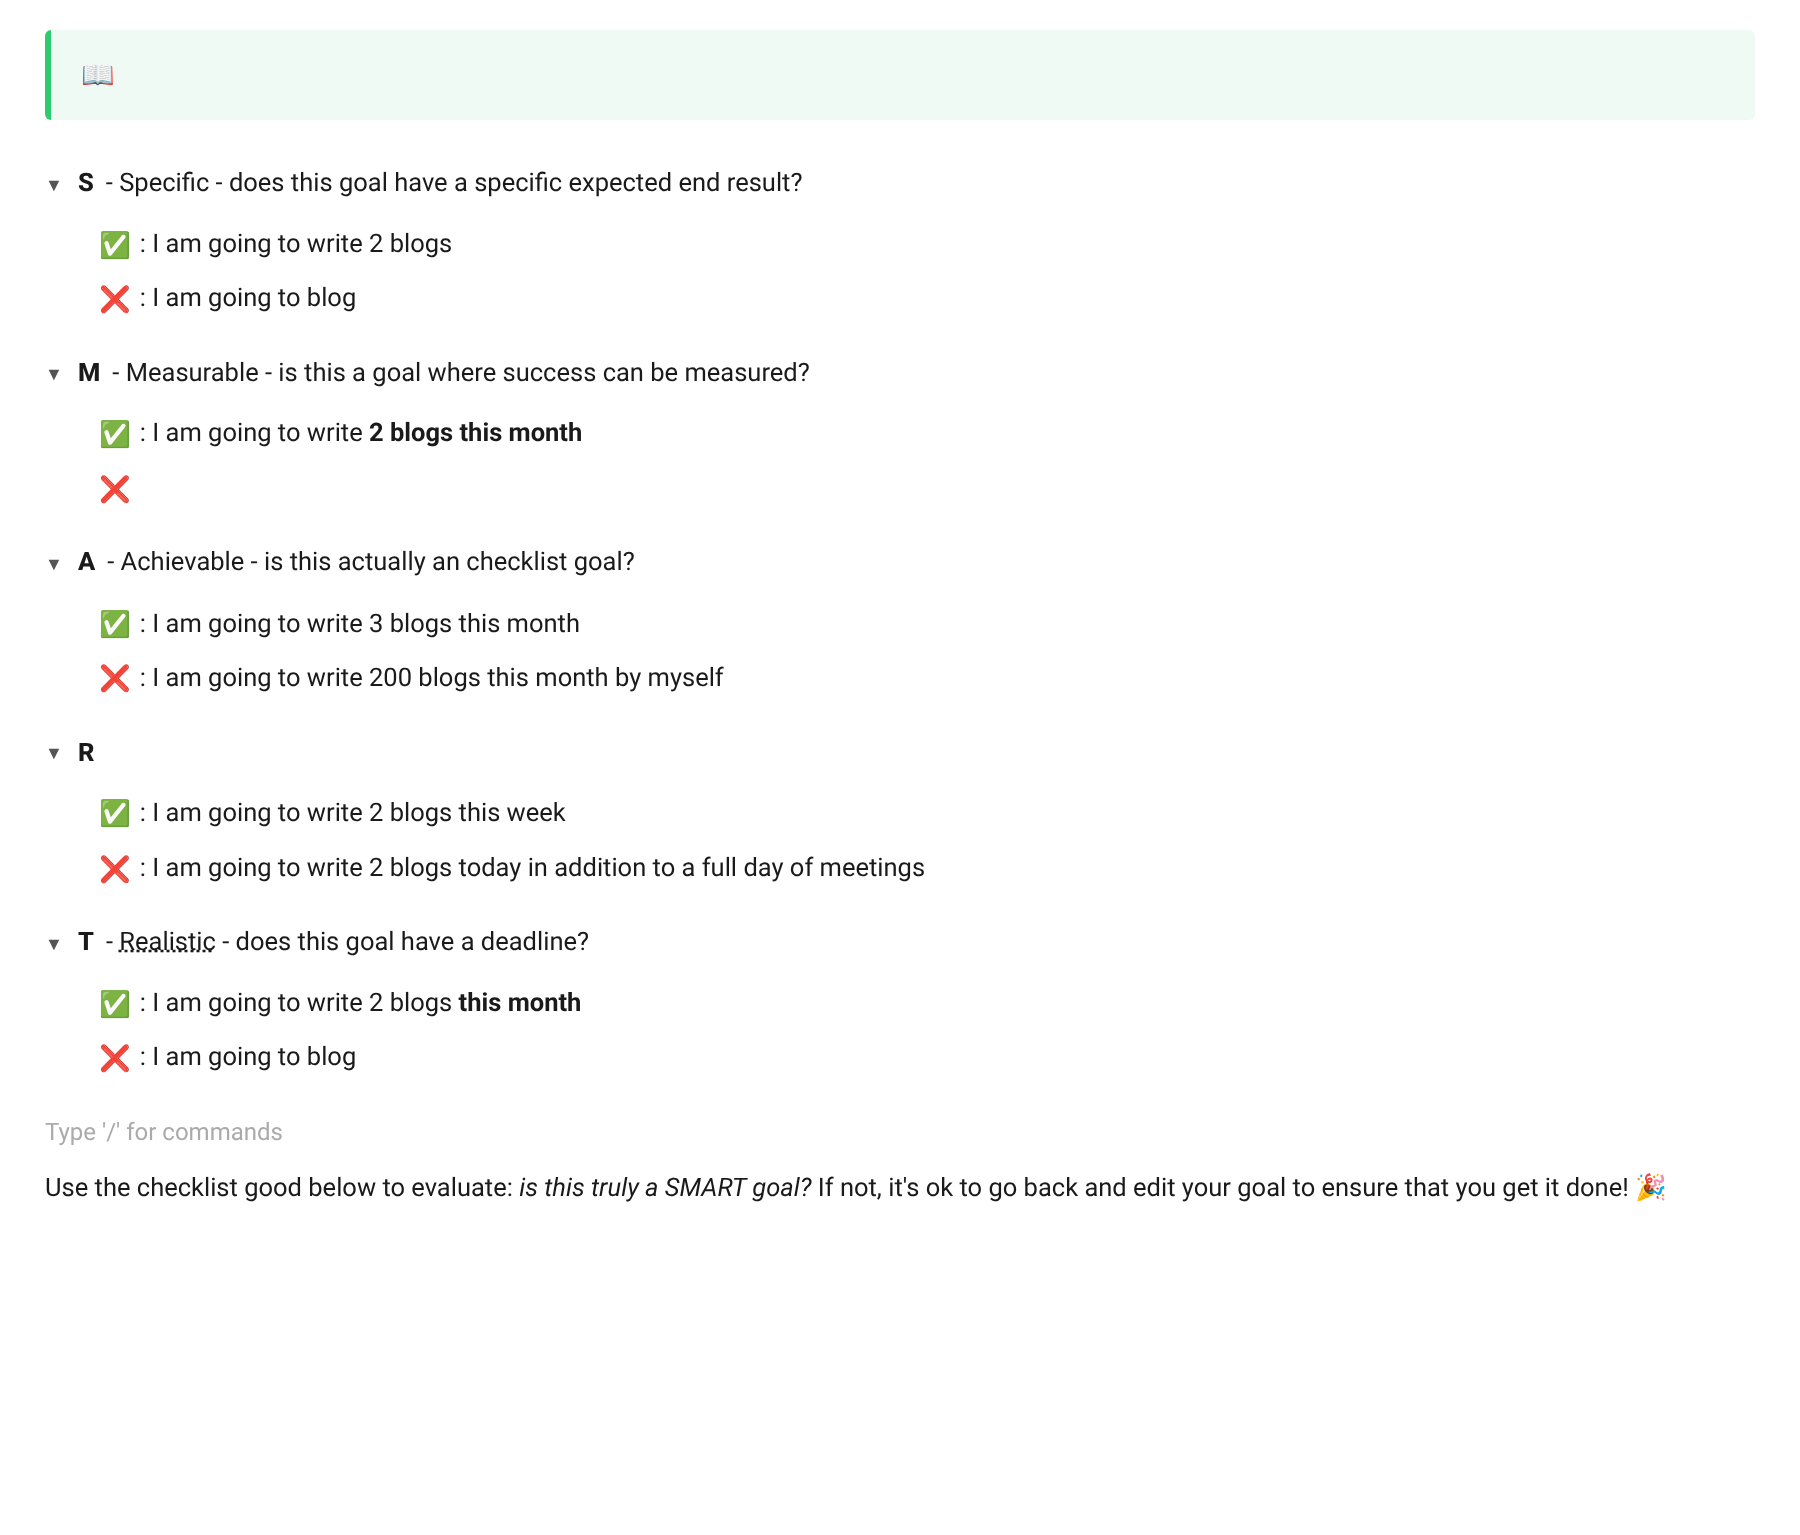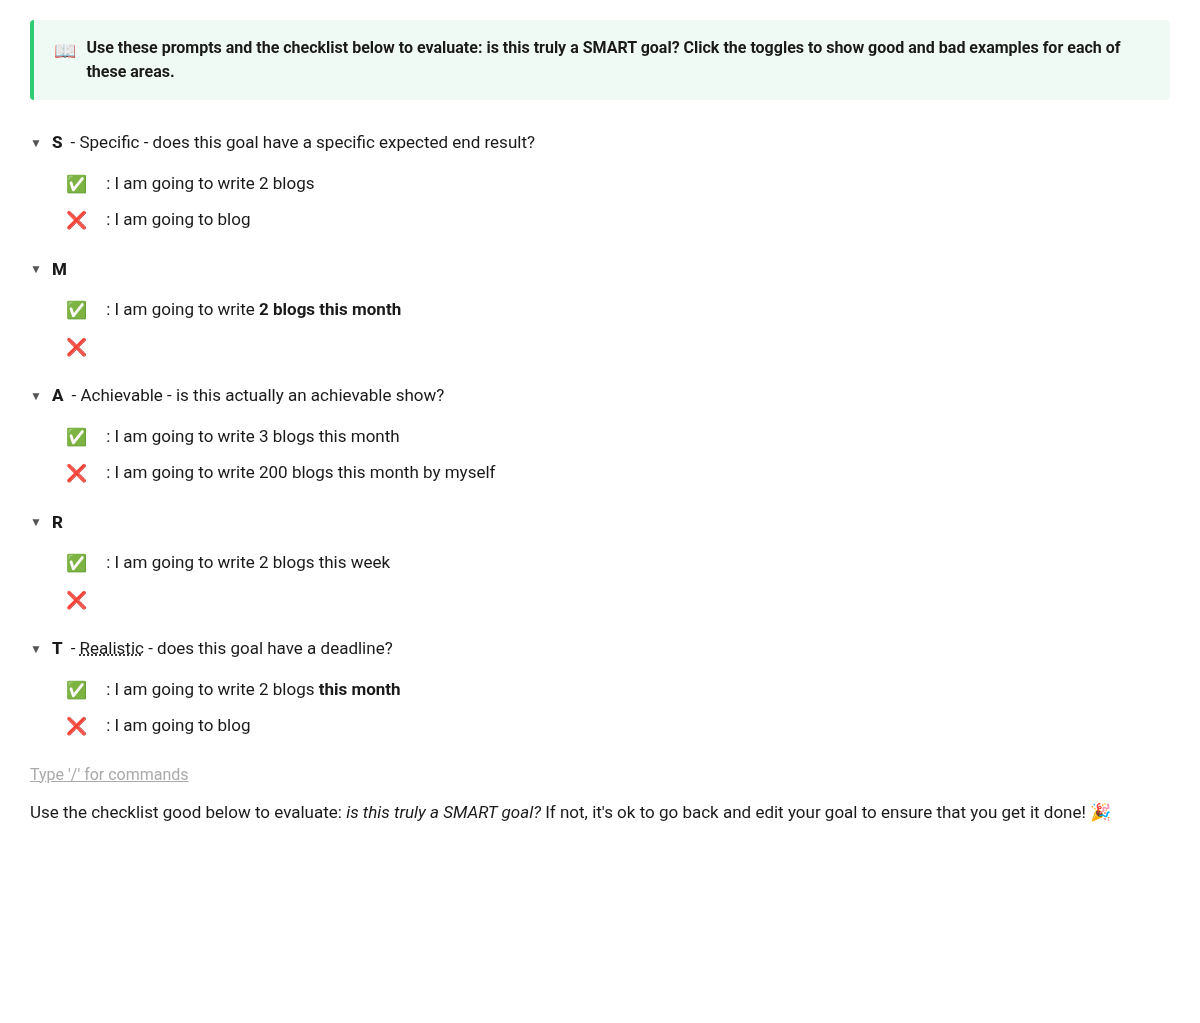--- a/index.html
+++ b/index.html
@@ -89,28 +89,26 @@
 
     .example-icon {
       font-size: 17px;
       flex-shrink: 0;
       margin-top: 1px;
     }
 
     .example-text {
       font-size: 17px;
       color: #1a1a1a;
-      margin-left: 13px;
     }
 
     .command-hint {
       color: #aaaaaa;
       font-size: 16px;
       margin: 18px 0 12px 0;
-      text-decoration: underline;
     }
 
     .footer-text {
       font-size: 17px;
       color: #1a1a1a;
       line-height: 1.6;
     }
 
     .footer-text em {
       font-style: italic;
@@ -119,21 +117,20 @@
     .underline-dotted {
       text-decoration: underline;
       text-decoration-style: dotted;
     }
   </style>
 </head>
 <body>
 
 <div class="callout-box">
   <span class="callout-icon">📖</span>
-  <span class="callout-text">Use these prompts and the checklist below to evaluate: is this truly a SMART goal? Click the toggles to show good and bad examples for each of these areas.</span>
 </div>
 
 <div id="smart-sections">
     <div class="smart-section">
       <div class="section-header">
         <span class="chevron">▼</span>
         <span class="section-letter">S</span>
         <span class="section-label">- Specific - does this goal have a specific expected end result?</span>
       </div>
       <div class="examples">
@@ -144,36 +141,37 @@
         <div class="example-item">
           <span class="example-icon">❌</span>
           <span class="example-text">: I am going to blog</span>
         </div>
       </div>
     </div>
     <div class="smart-section">
       <div class="section-header">
         <span class="chevron">▼</span>
         <span class="section-letter">M</span>
+        <span class="section-label">- Measurable - is this a goal where success can be measured?</span>
       </div>
       <div class="examples">
         <div class="example-item">
           <span class="example-icon">✅</span>
           <span class="example-text">: I am going to write <strong>2 blogs this month</strong></span>
         </div>
         <div class="example-item">
           <span class="example-icon">❌</span>
         </div>
       </div>
     </div>
     <div class="smart-section">
       <div class="section-header">
         <span class="chevron">▼</span>
         <span class="section-letter">A</span>
-        <span class="section-label">- Achievable - is this actually an achievable show?</span>
+        <span class="section-label">- Achievable - is this actually an checklist goal?</span>
       </div>
       <div class="examples">
         <div class="example-item">
           <span class="example-icon">✅</span>
           <span class="example-text">: I am going to write 3 blogs this month</span>
         </div>
         <div class="example-item">
           <span class="example-icon">❌</span>
           <span class="example-text">: I am going to write 200 blogs this month by myself</span>
         </div>
@@ -184,20 +182,21 @@
         <span class="chevron">▼</span>
         <span class="section-letter">R</span>
       </div>
       <div class="examples">
         <div class="example-item">
           <span class="example-icon">✅</span>
           <span class="example-text">: I am going to write 2 blogs this week</span>
         </div>
         <div class="example-item">
           <span class="example-icon">❌</span>
+          <span class="example-text">: I am going to write 2 blogs today in addition to a full day of meetings</span>
         </div>
       </div>
     </div>
     <div class="smart-section">
       <div class="section-header">
         <span class="chevron">▼</span>
         <span class="section-letter">T</span>
         <span class="section-label">- <span class="underline-dotted">Realistic</span> - does this goal have a deadline?</span>
       </div>
       <div class="examples">

